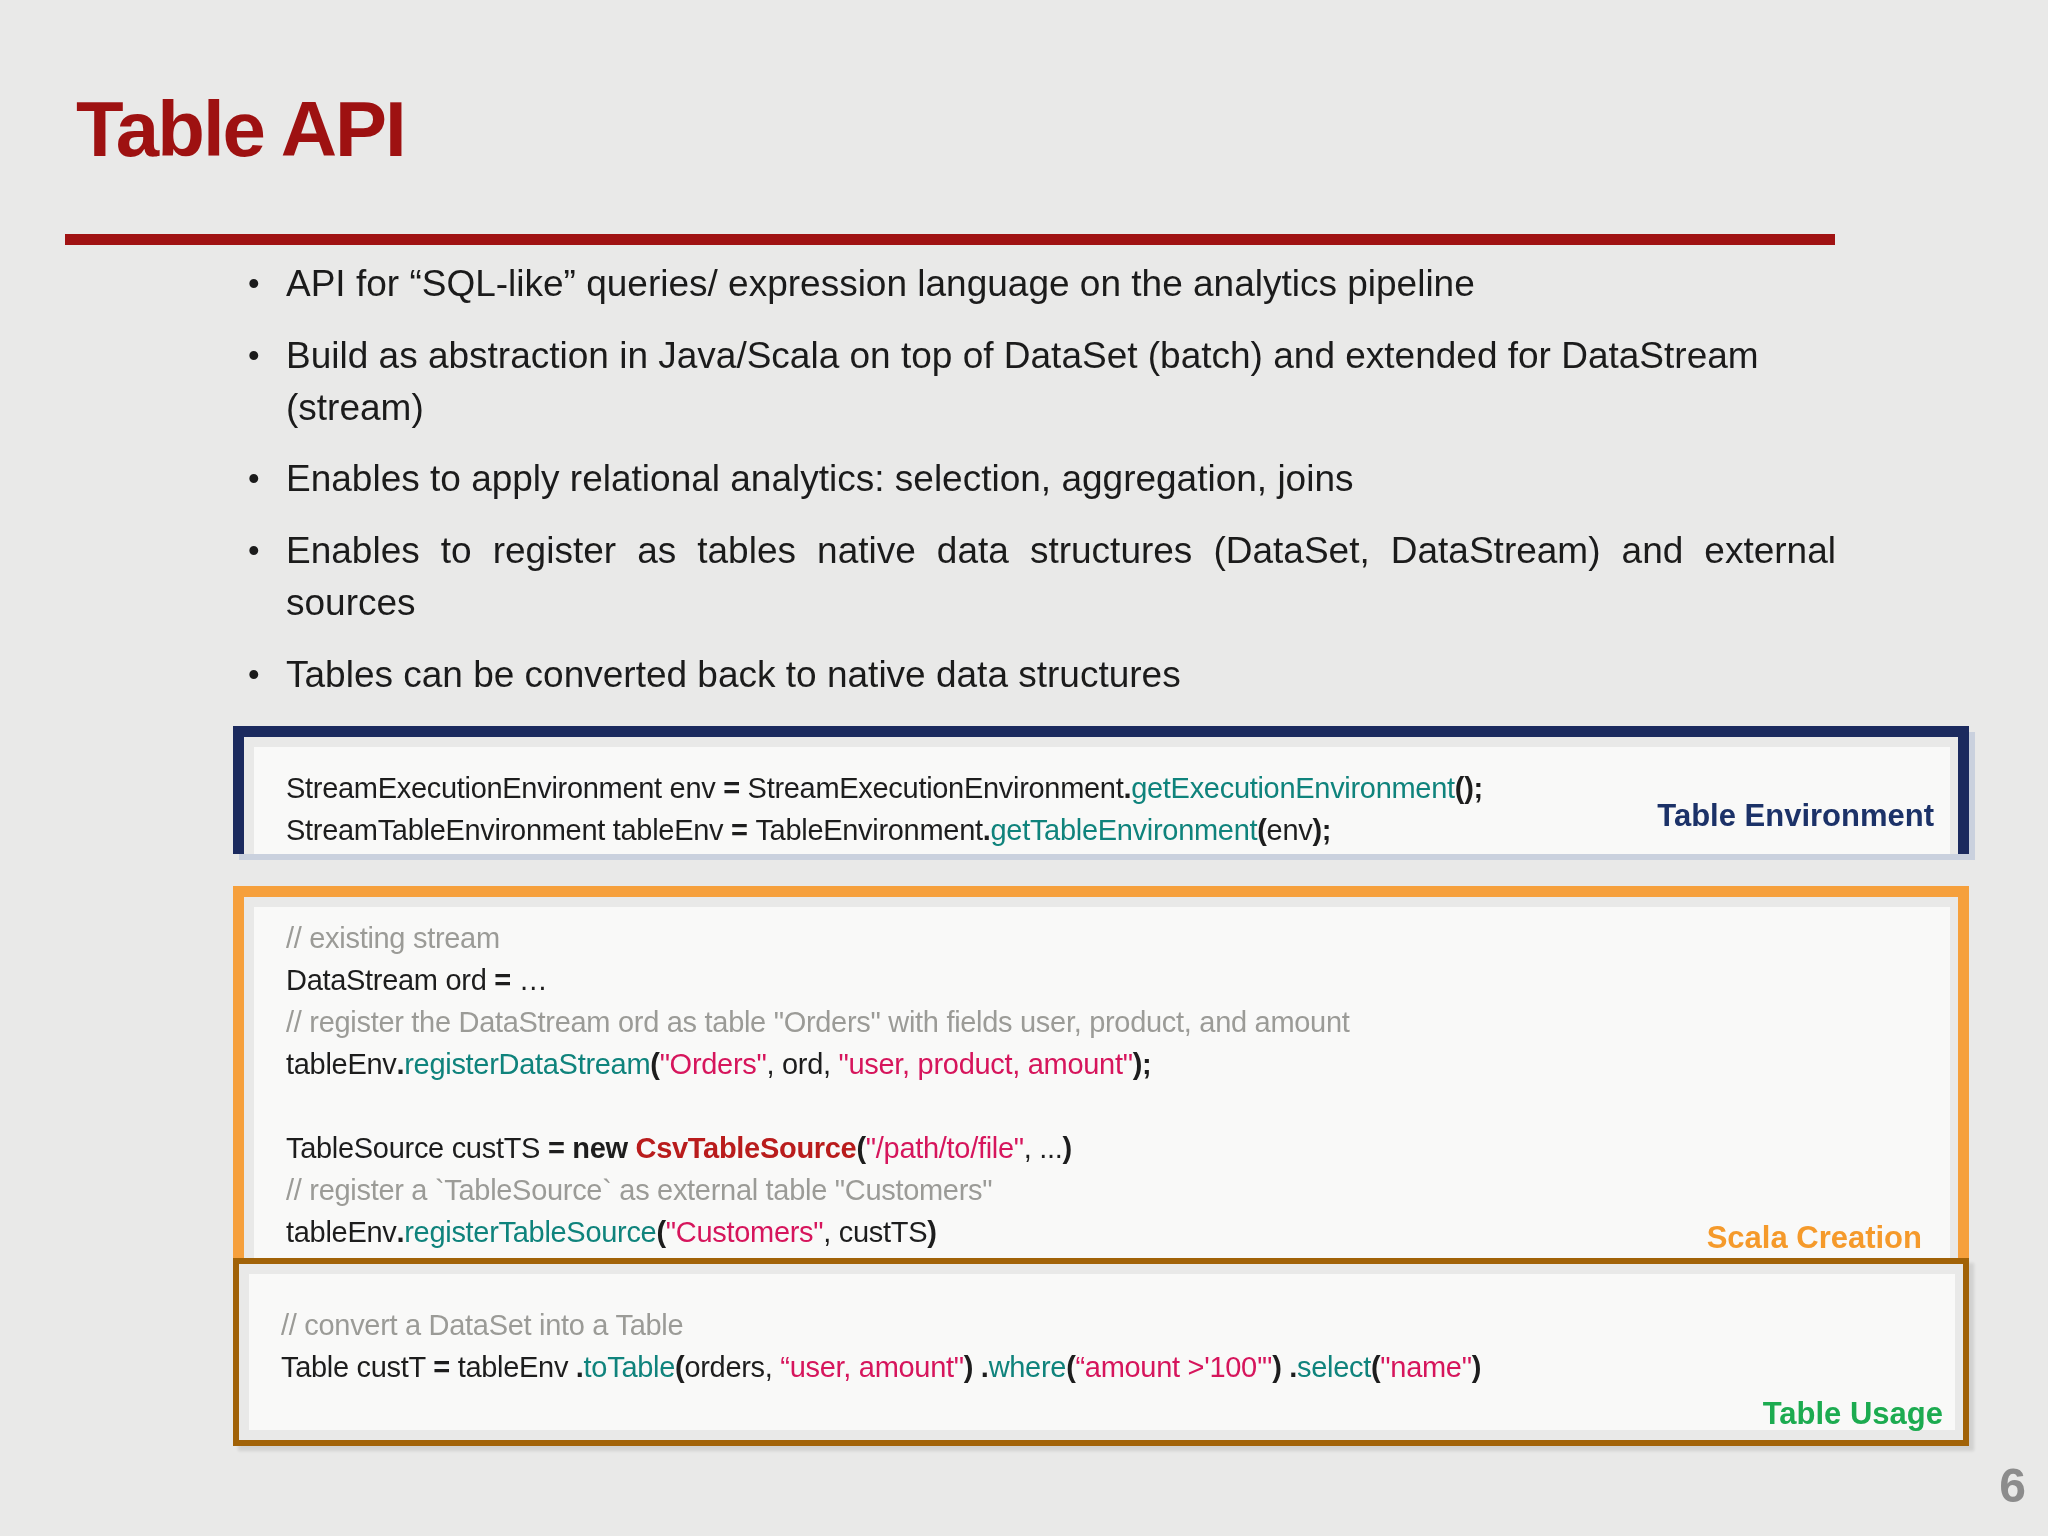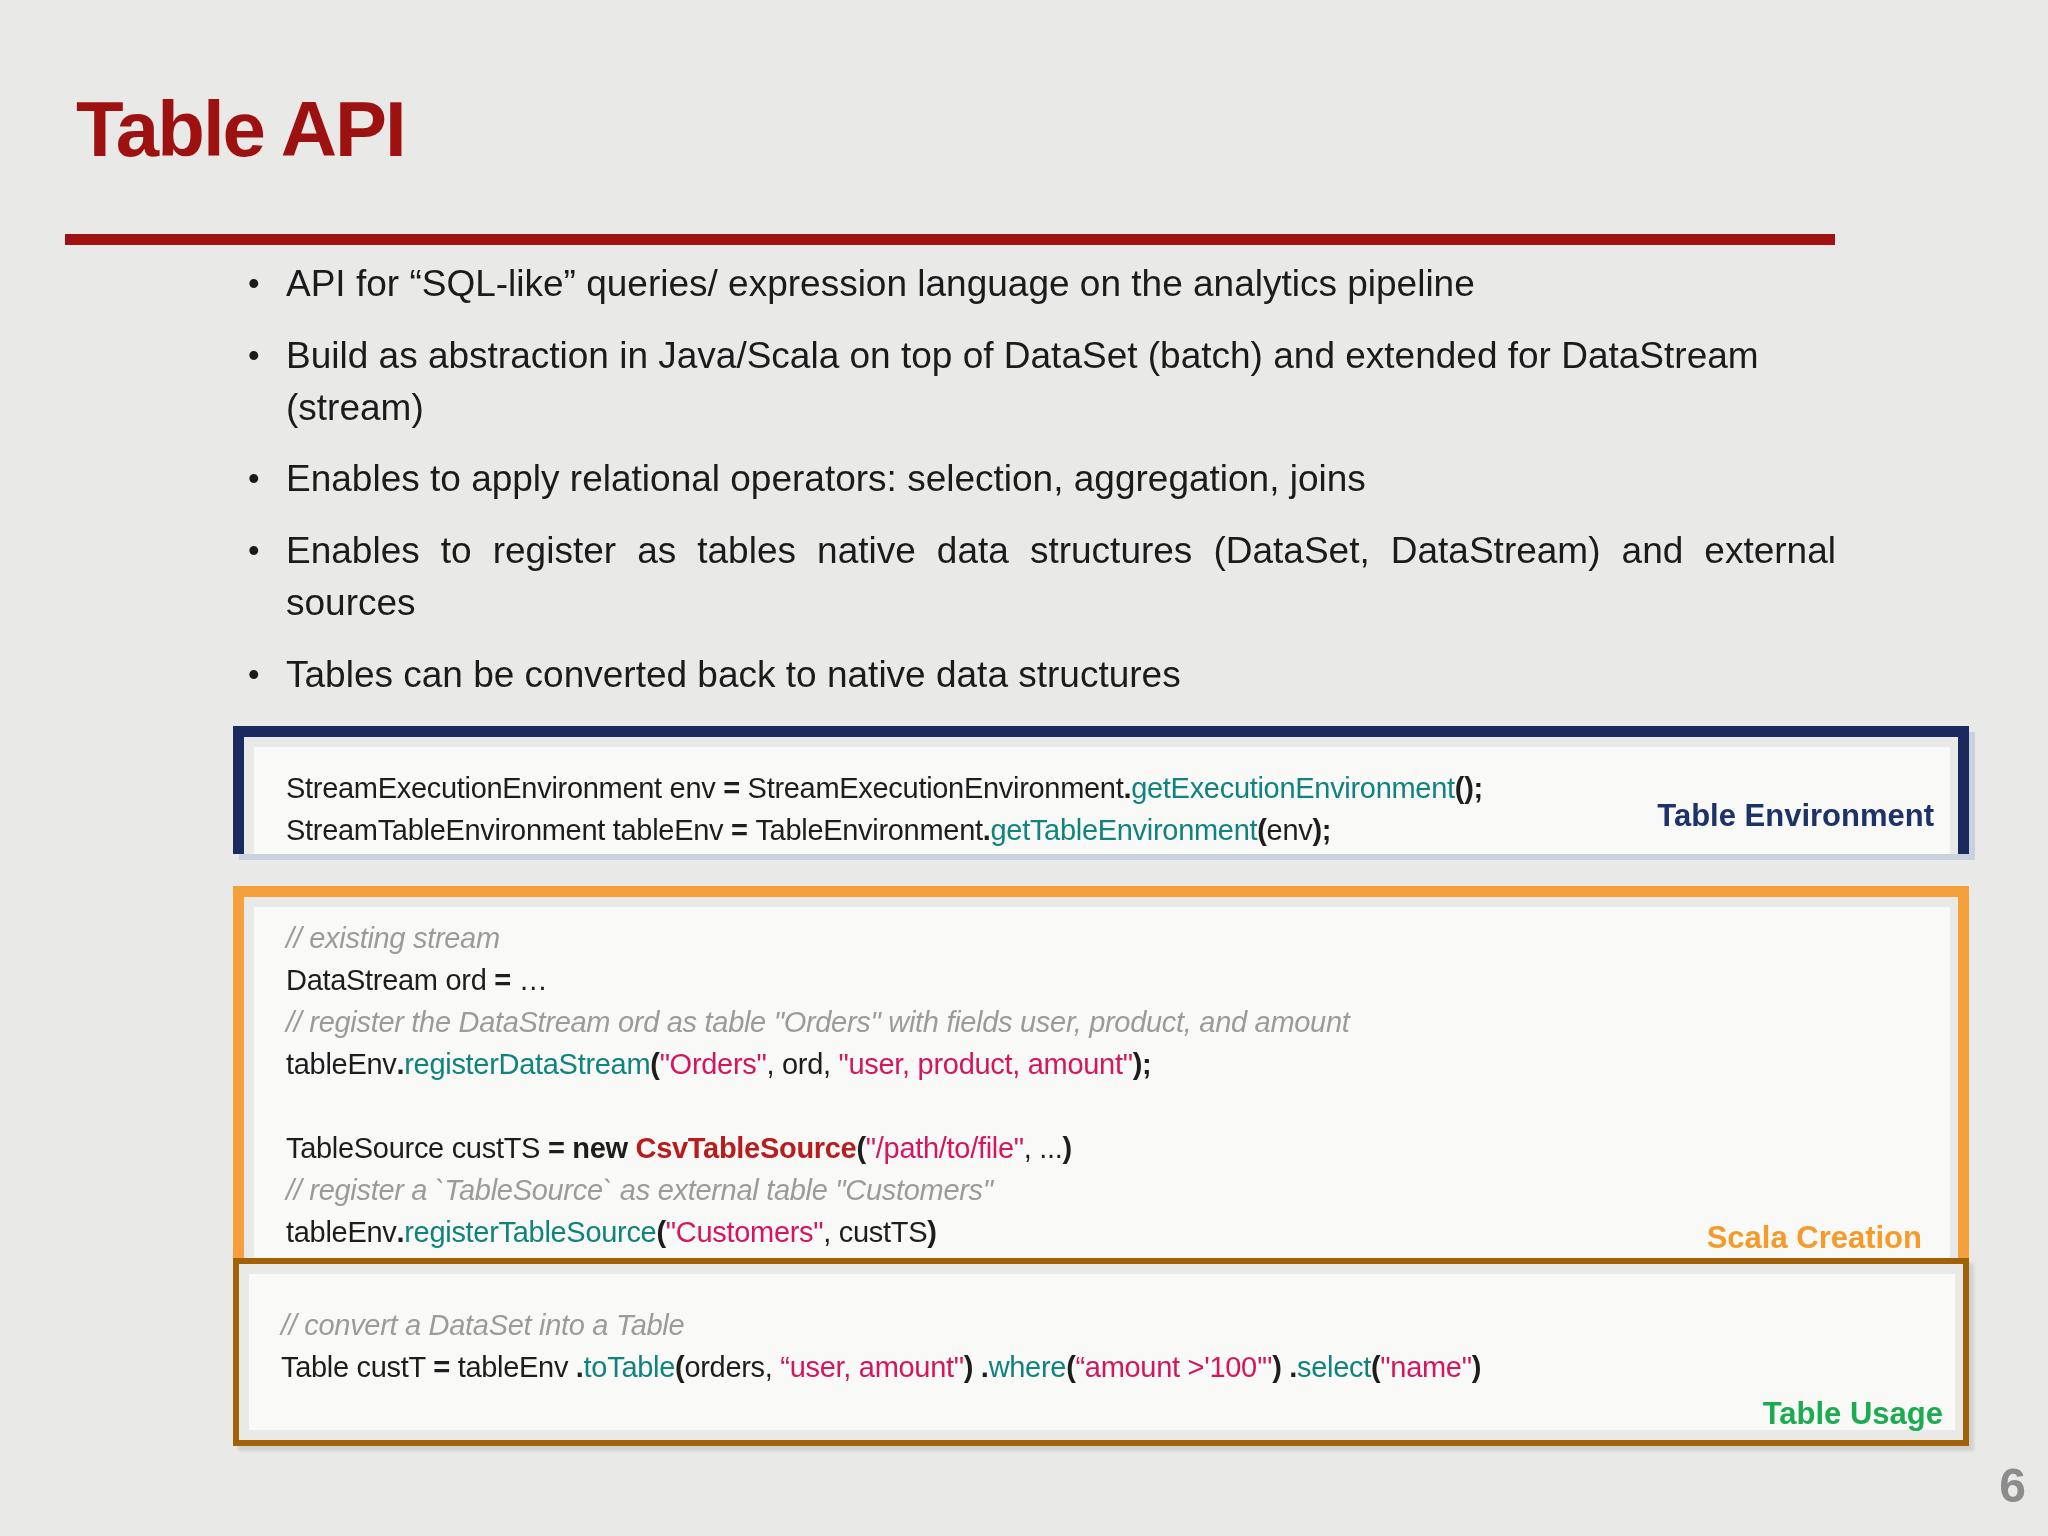--- a/index.html
+++ b/index.html
@@ -46,21 +46,21 @@
   }
   #box-env    .code { top:20px; }
   #box-create .code { top:10px; }
   #box-usage  .code { top:30px; }
 
   .code-line { white-space:pre; }
   .tok-bold    { font-weight:bold; }
   .tok-method  { color:#0f837c; }
   .tok-string  { color:#d6155c; }
   .tok-class   { color:#b91c1c; font-weight:bold; }
-  .tok-comment { color:#9b9b97; font-style:italic; }
+  .tok-comment { color:#9b9b97; }
 
   .box-label { position:absolute; font-weight:bold; font-size:31px; }
   #box-env    .box-label { right:24px; bottom:20px;  color:#1c3268; }
   #box-create .box-label { right:36px; bottom:2px;  color:#f59a2b; }
   #box-usage  .box-label { right:20px; bottom:8px;  color:#1cab50; }
 
   .pagenum {
     position:absolute; right:22px; top:1458px;
     font-size:48px; font-weight:bold; color:#8c8c8c;
   }
@@ -77,21 +77,21 @@
     <div class="bullet">
       <span class="dot">•</span>
       <span class="txt">API for “SQL-like” queries/ expression language on the analytics pipeline</span>
     </div>
     <div class="bullet">
       <span class="dot">•</span>
       <span class="txt">Build as abstraction in Java/Scala on top of DataSet (batch) and extended for DataStream (stream)</span>
     </div>
     <div class="bullet">
       <span class="dot">•</span>
-      <span class="txt">Enables to apply relational operators: selection, aggregation, joins</span>
+      <span class="txt">Enables to apply relational analytics: selection, aggregation, joins</span>
     </div>
     <div class="bullet">
       <span class="dot">•</span>
       <span class="txt justify">Enables to register as tables native data structures (DataSet, DataStream) and external sources</span>
     </div>
     <div class="bullet">
       <span class="dot">•</span>
       <span class="txt">Tables can be converted back to native data structures</span>
     </div>
   </div>

